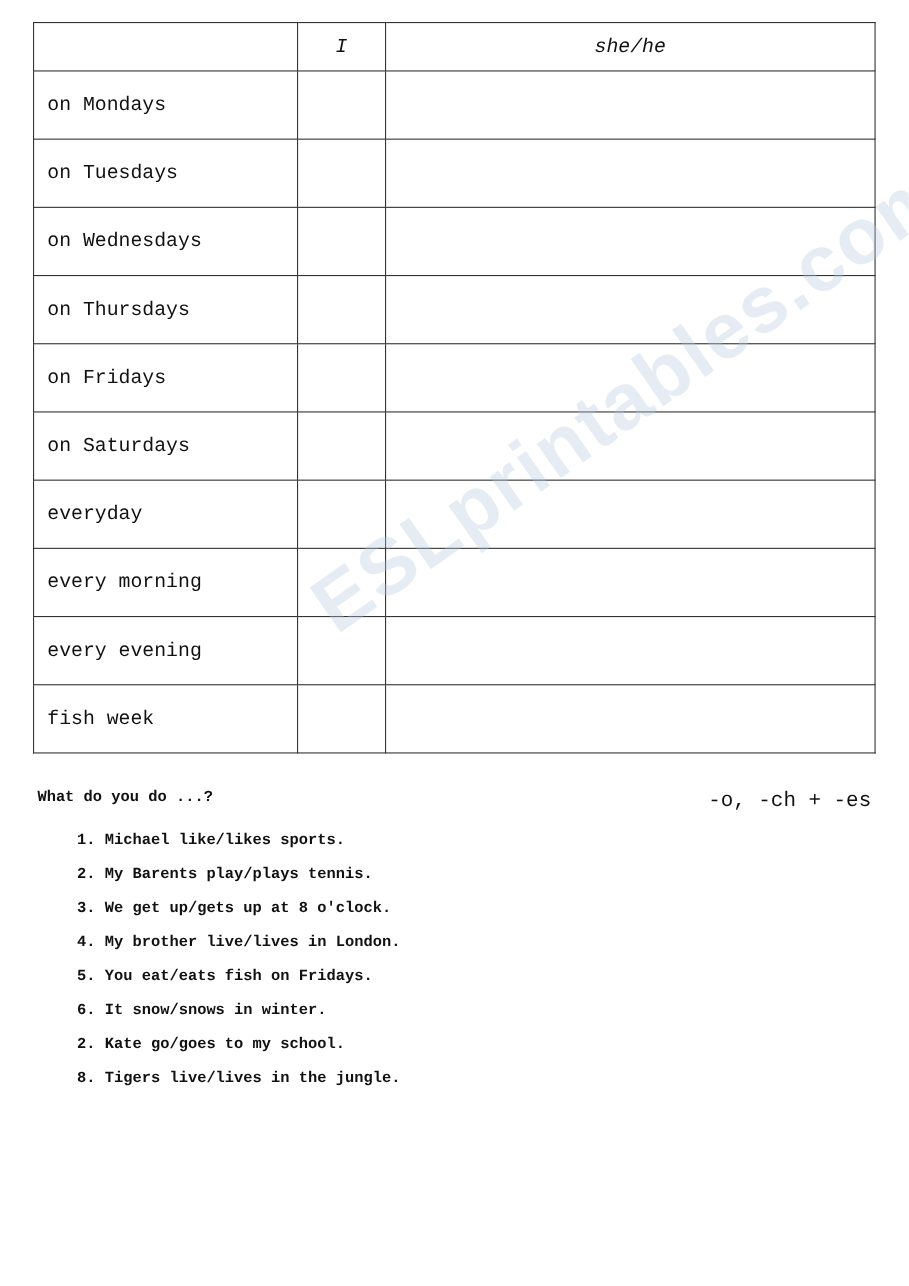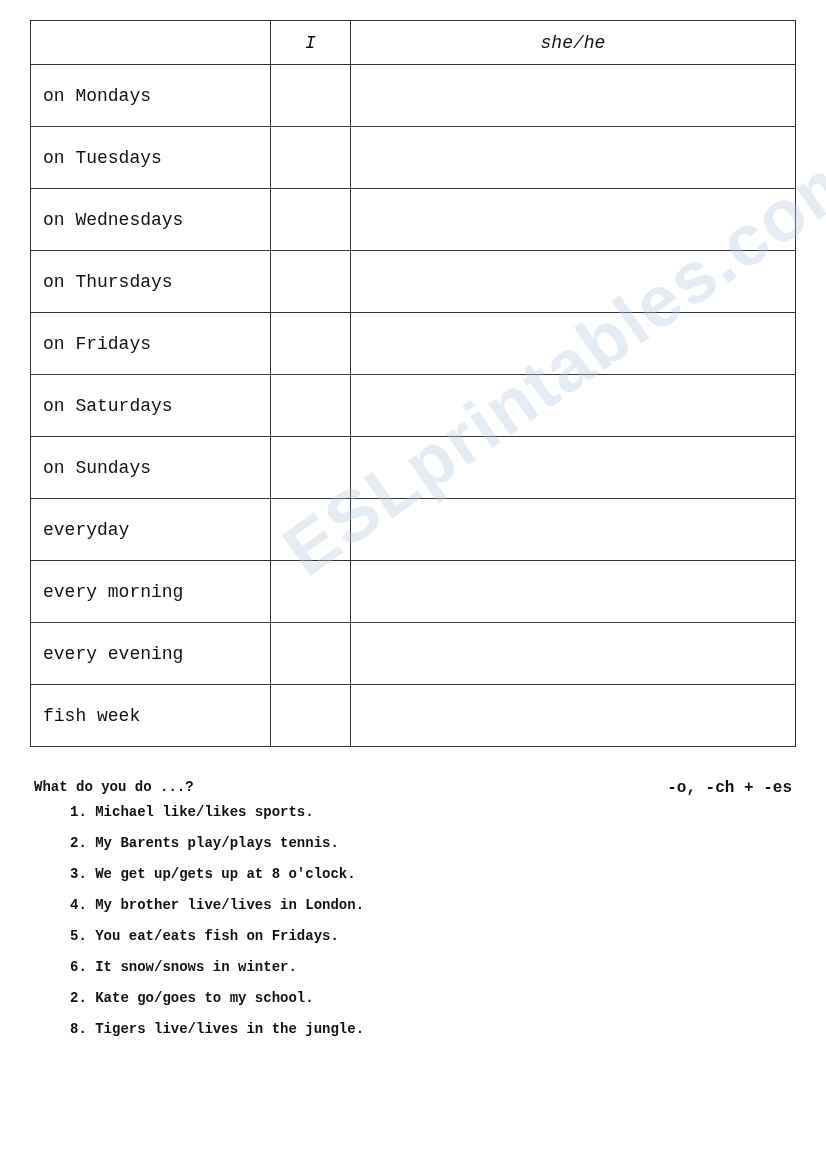--- a/index.html
+++ b/index.html
@@ -61,31 +61,32 @@
       background: #fff;
     }
 
     .bottom-section {
       padding: 8px 0;
     }
 
     .bottom-header {
       display: flex;
       justify-content: space-between;
+      margin-bottom: 10px;
       padding: 0 4px;
     }
 
     .what-label {
       font-weight: bold;
       font-size: 14px;
     }
 
     .suffix-label {
-      font-weight: bold;
-      font-size: 16px;
+      font-weight: normal;
+      font-size: 19px;
     }
 
     .exercise-label {
       font-size: 14px;
       margin-bottom: 8px;
       margin-left: 4px;
     }
 
     .exercise-list {
       list-style: none;
@@ -154,25 +155,20 @@
             <td class="fill-cell"></td>
             <td class="fill-cell"></td>
           </tr>
           <tr class="day-row">
             <td class="day-cell">on Fridays</td>
             <td class="fill-cell"></td>
             <td class="fill-cell"></td>
           </tr>
           <tr class="day-row">
             <td class="day-cell">on Saturdays</td>
-            <td class="fill-cell"></td>
-            <td class="fill-cell"></td>
-          </tr>
-          <tr class="day-row">
-            <td class="day-cell">on Sundays</td>
             <td class="fill-cell"></td>
             <td class="fill-cell"></td>
           </tr>
           <tr class="day-row">
             <td class="day-cell">everyday</td>
             <td class="fill-cell"></td>
             <td class="fill-cell"></td>
           </tr>
           <tr class="day-row">
             <td class="day-cell">every morning</td>

